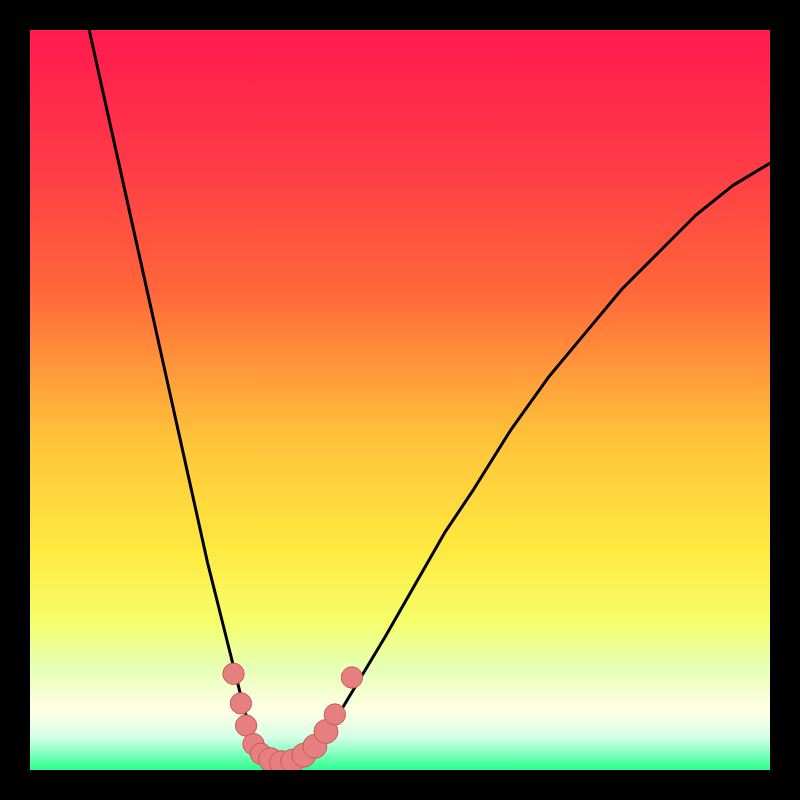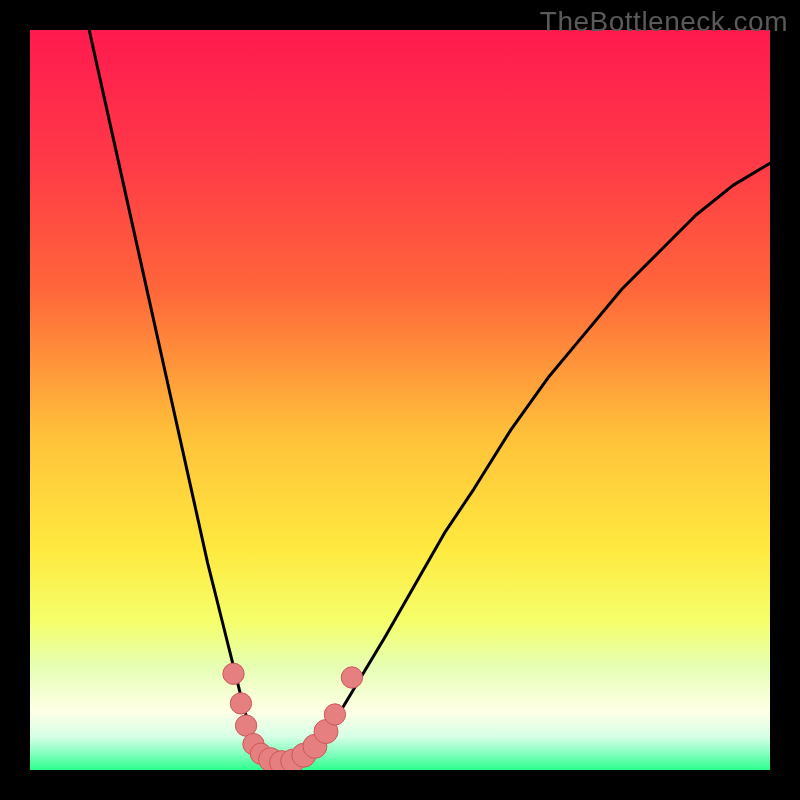--- a/index.html
+++ b/index.html
@@ -33,21 +33,20 @@
     width: 740px;
     height: 740px;
     overflow: hidden;
   }
   svg { display: block; }
 </style>
 </head>
 <body>
 
 <div class="frame">
-  <div class="watermark">TheBottleneck.com</div>
   <div class="plot-area">
     <svg id="chart-svg" width="740" height="740" viewBox="0 0 740 740" preserveAspectRatio="none">
         <defs>
           <linearGradient id="bg-grad" x1="0" y1="0" x2="0" y2="1">
             <stop offset="0%" stop-color="#ff1a4f"></stop>
             <stop offset="18%" stop-color="#ff3a47"></stop>
             <stop offset="35%" stop-color="#ff663a"></stop>
             <stop offset="55.00000000000001%" stop-color="#ffc23a"></stop>
             <stop offset="70%" stop-color="#ffe93f"></stop>
             <stop offset="80%" stop-color="#f5ff6b"></stop>

